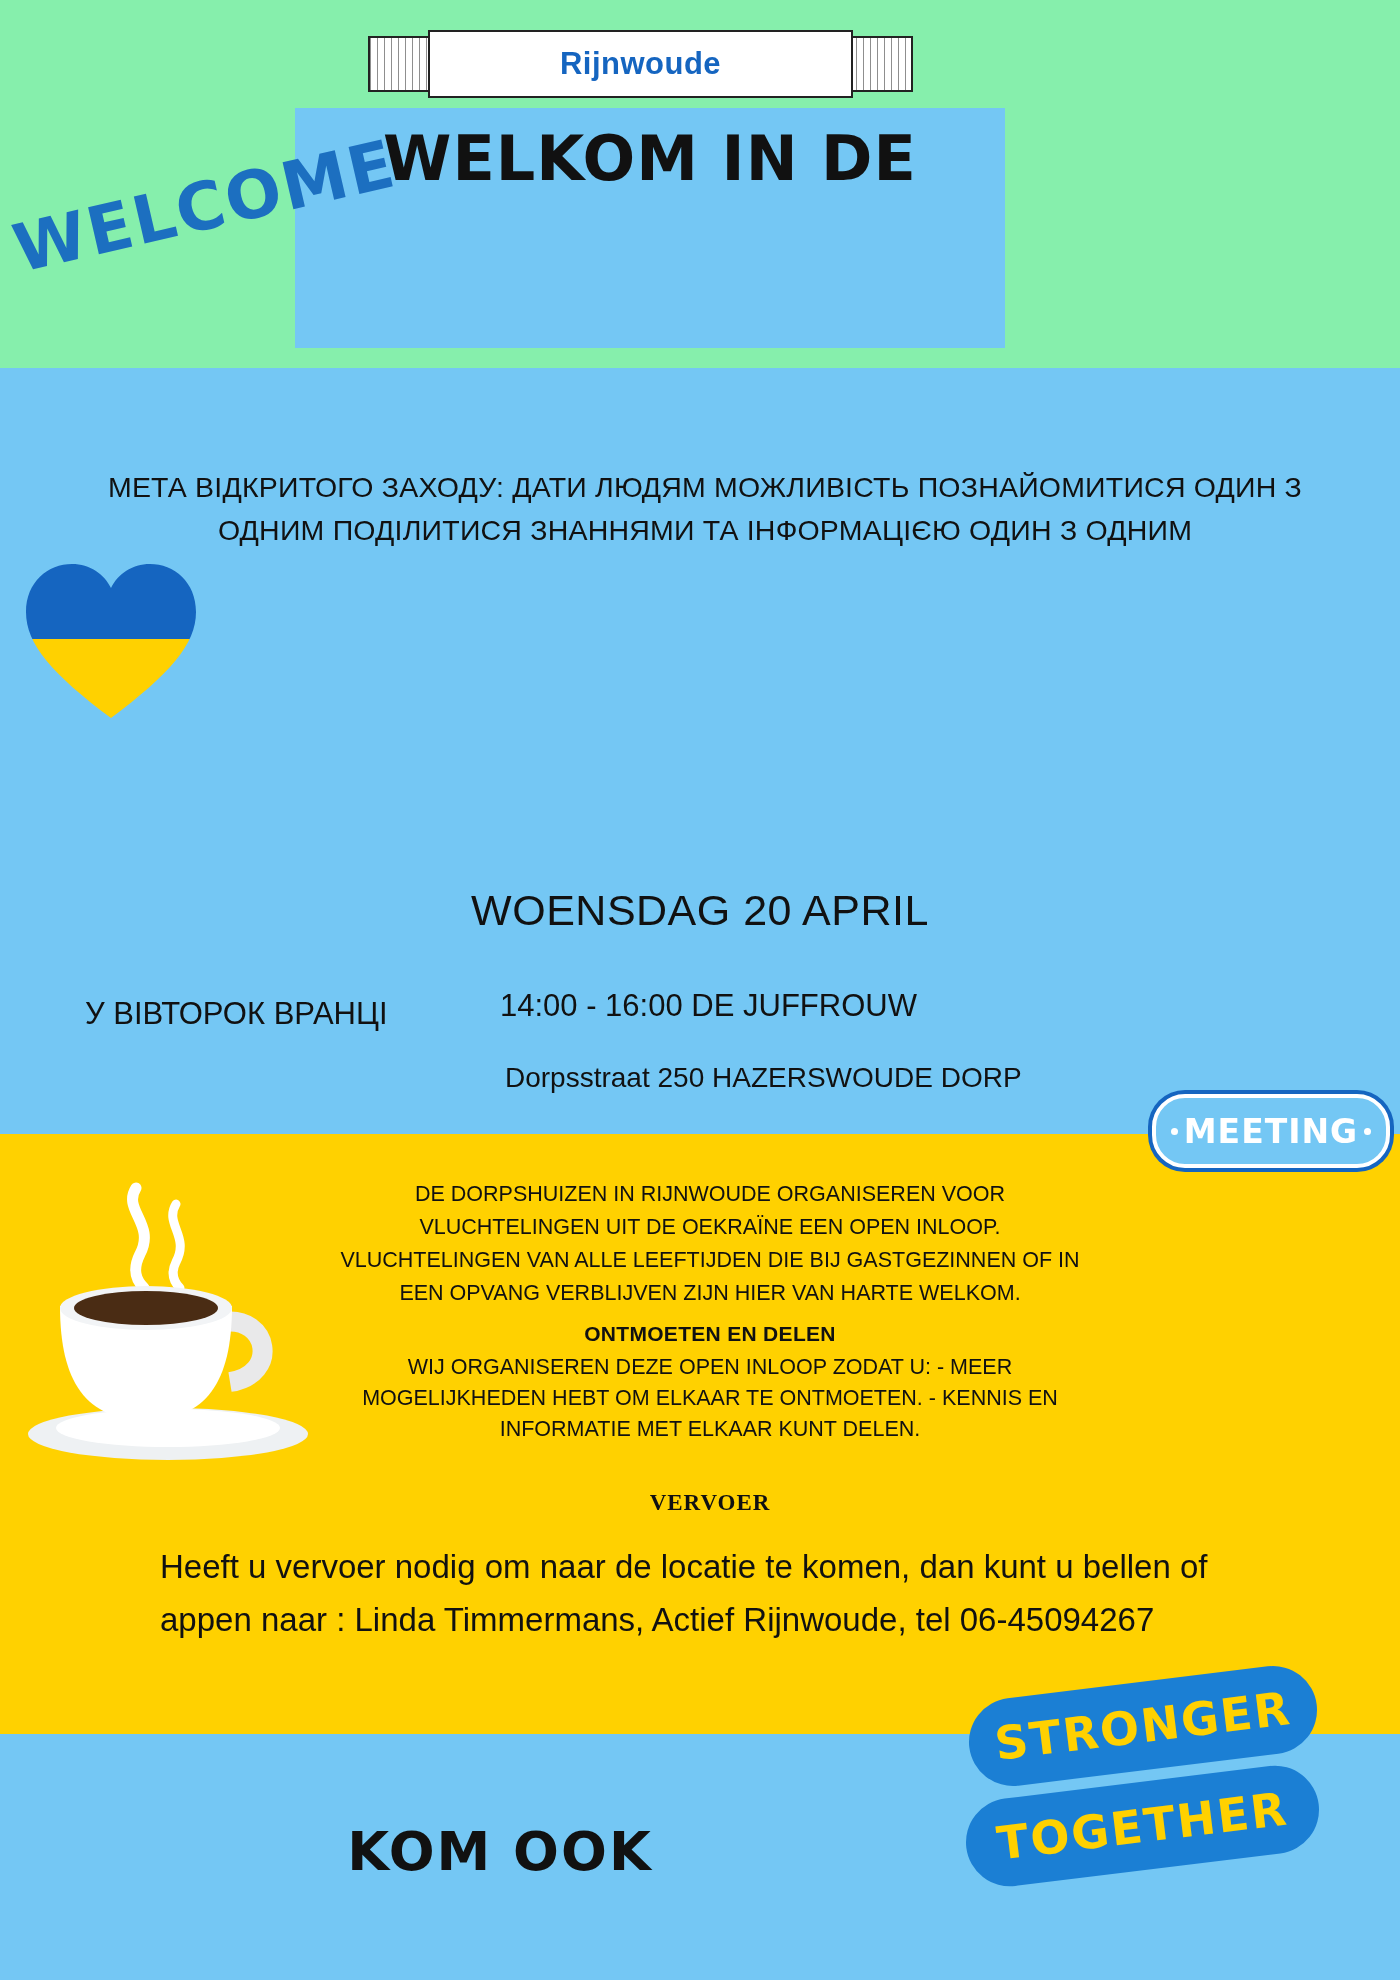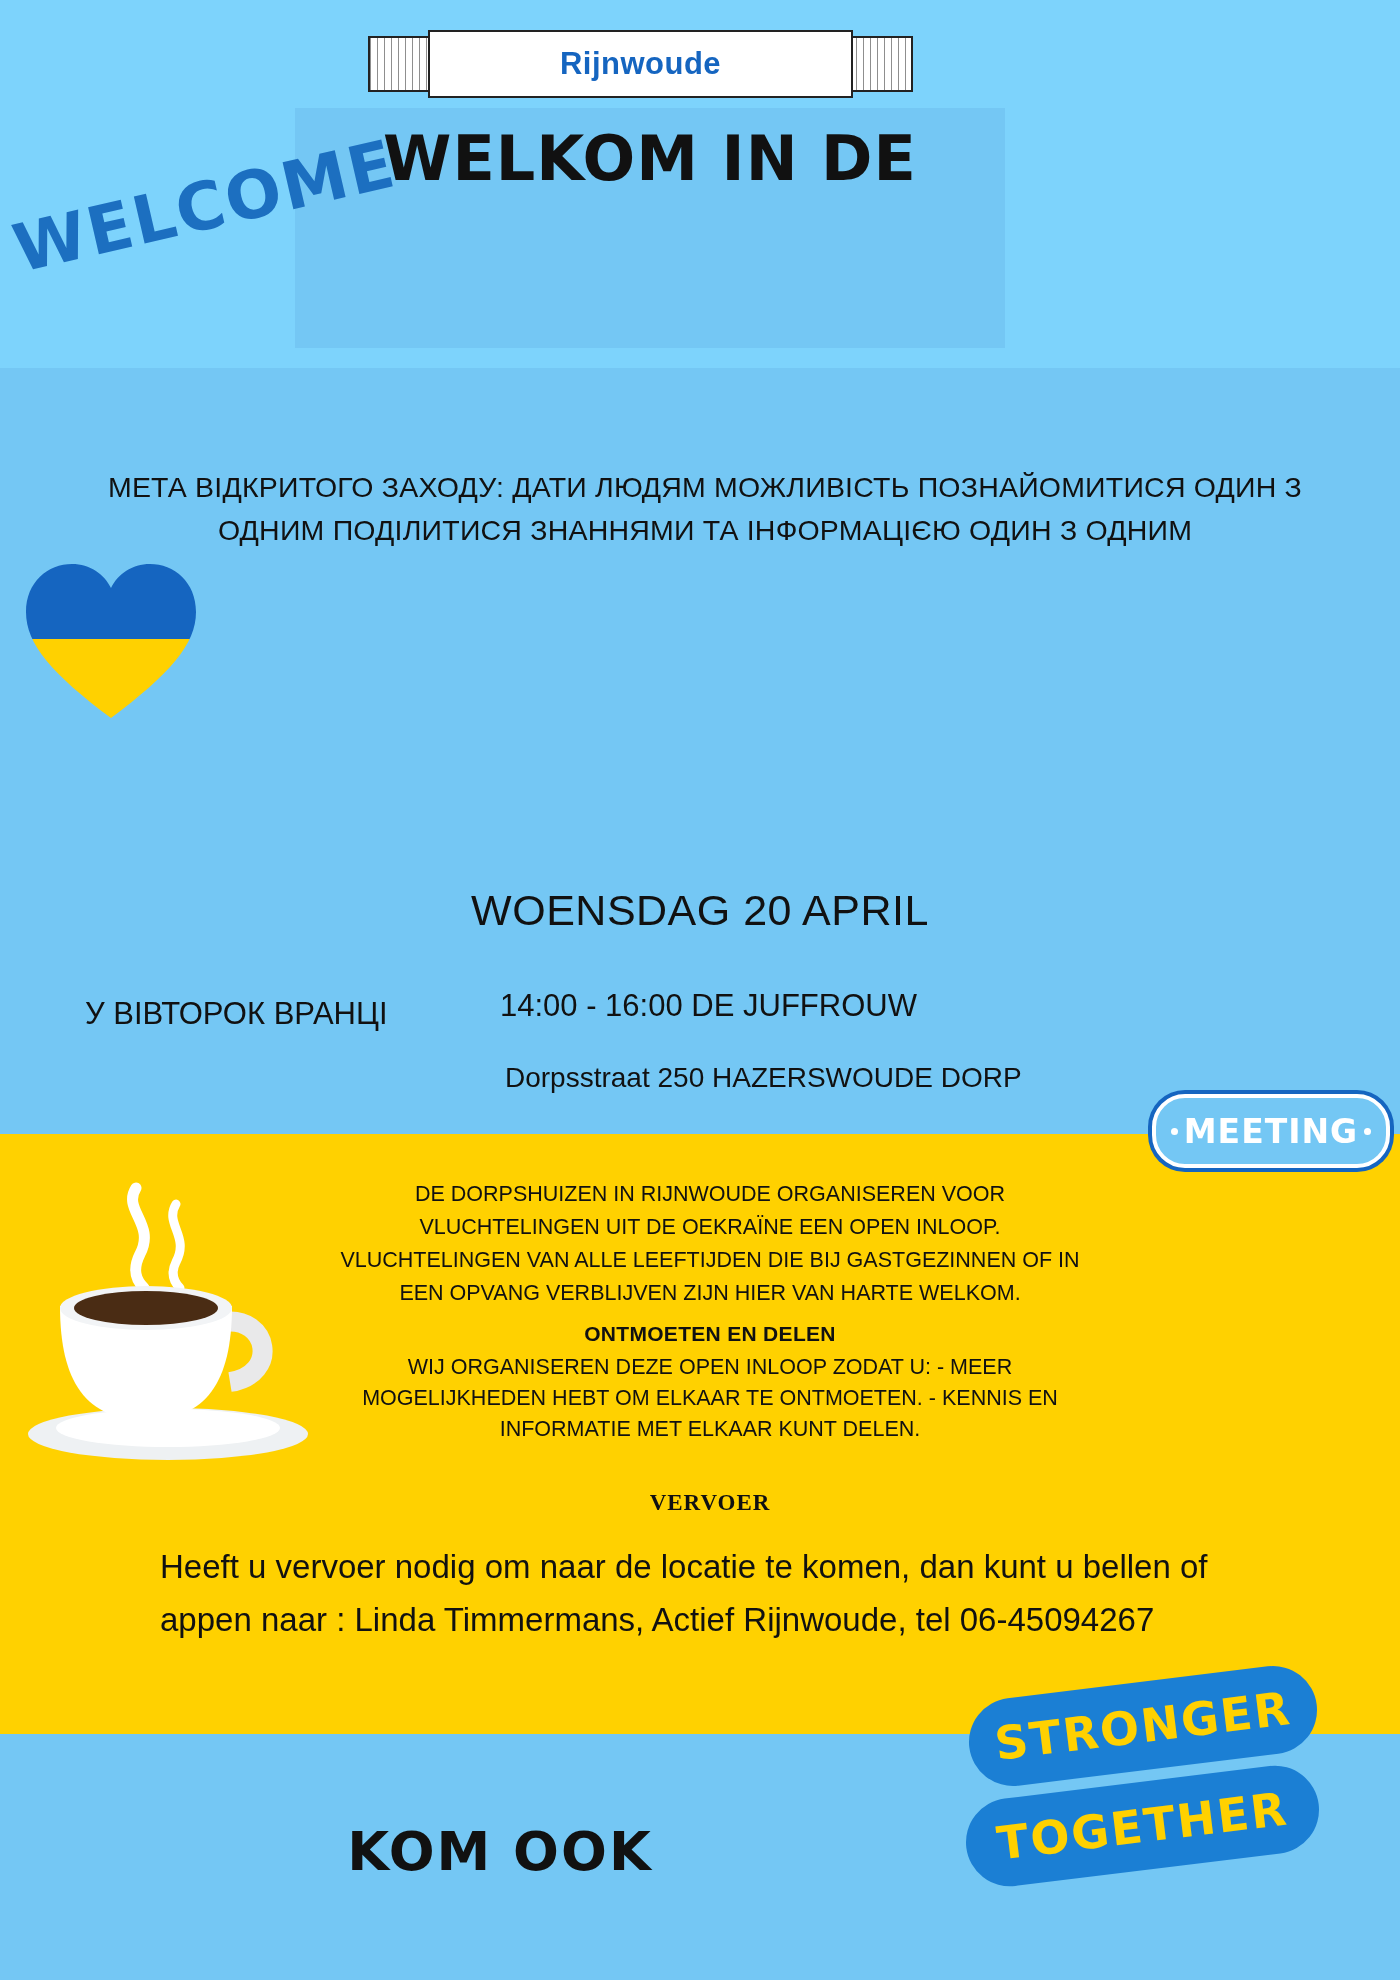--- a/index.html
+++ b/index.html
@@ -10,21 +10,21 @@
     width: 1400px;
     height: 1980px;
     font-family: "Liberation Sans", sans-serif;
     background: #ffd100;
     overflow: hidden;
   }
   .poster {
     position: relative;
     width: 1400px;
     height: 1980px;
-    background: #7dd3fc;
+    background: #86efac;
     overflow: hidden;
   }
 
   
   .band-blue-main {
     position: absolute;
     left: 0;
     top: 368px;
     width: 1400px;
     height: 766px;

